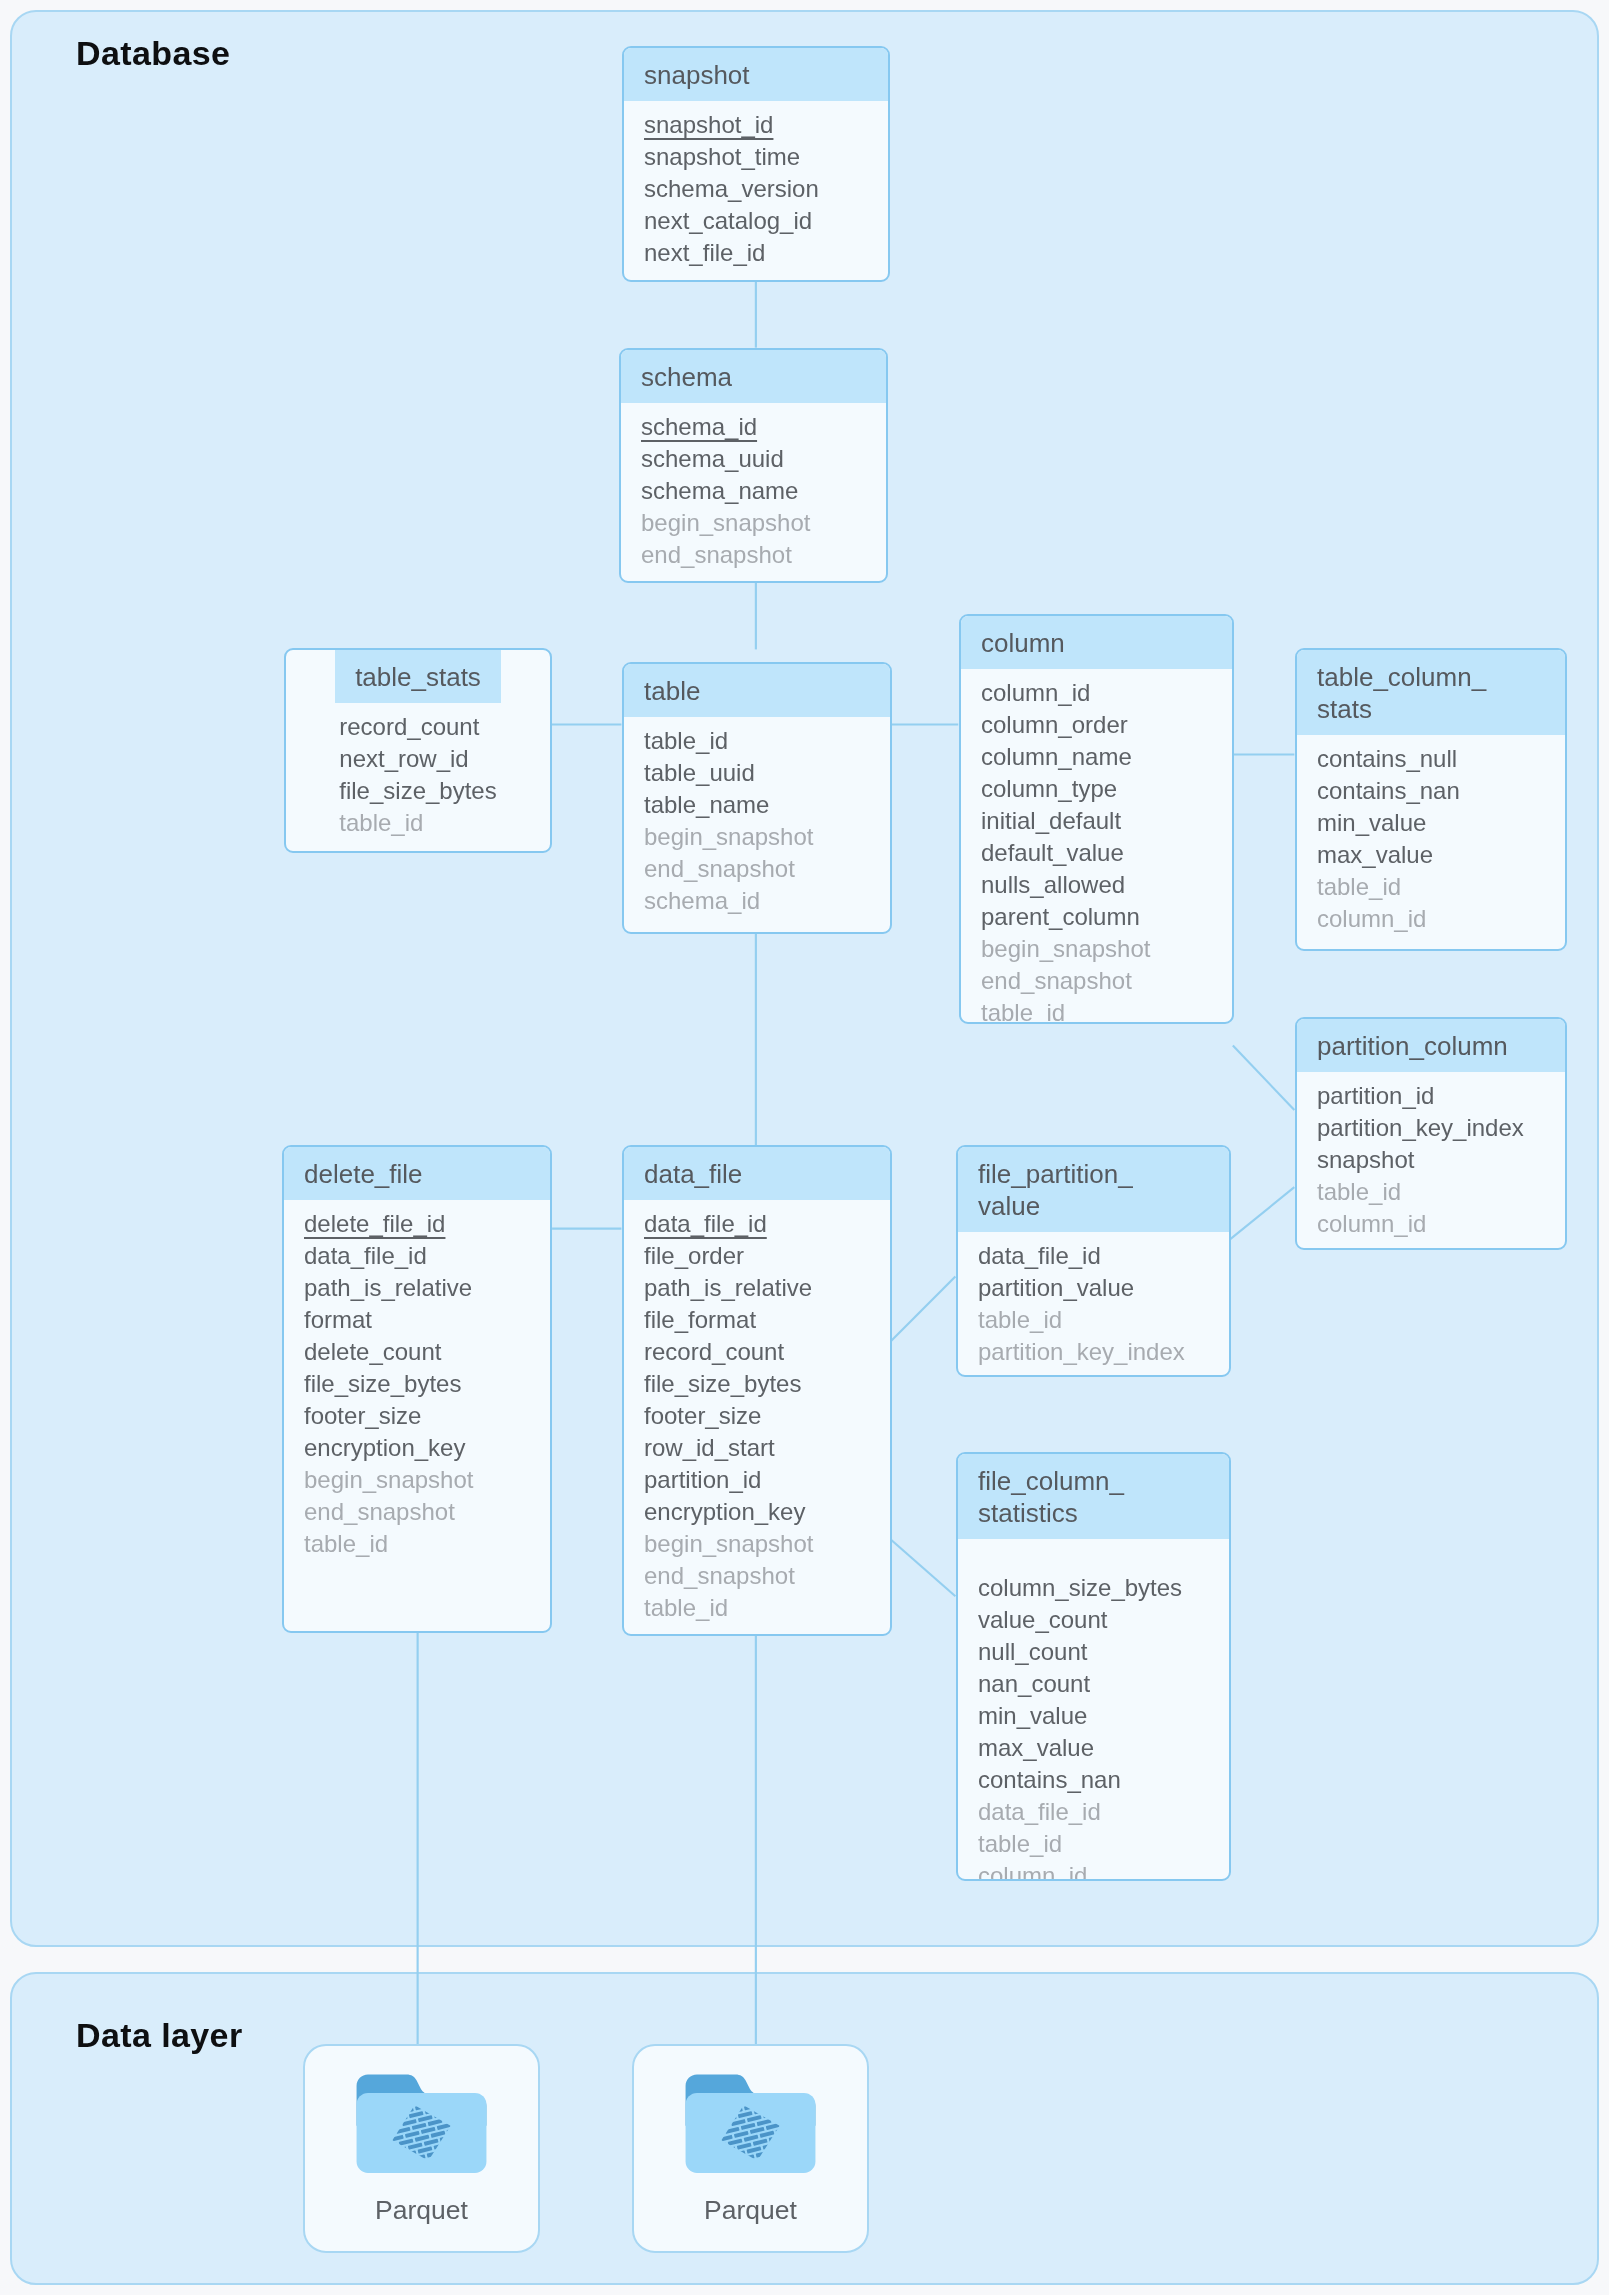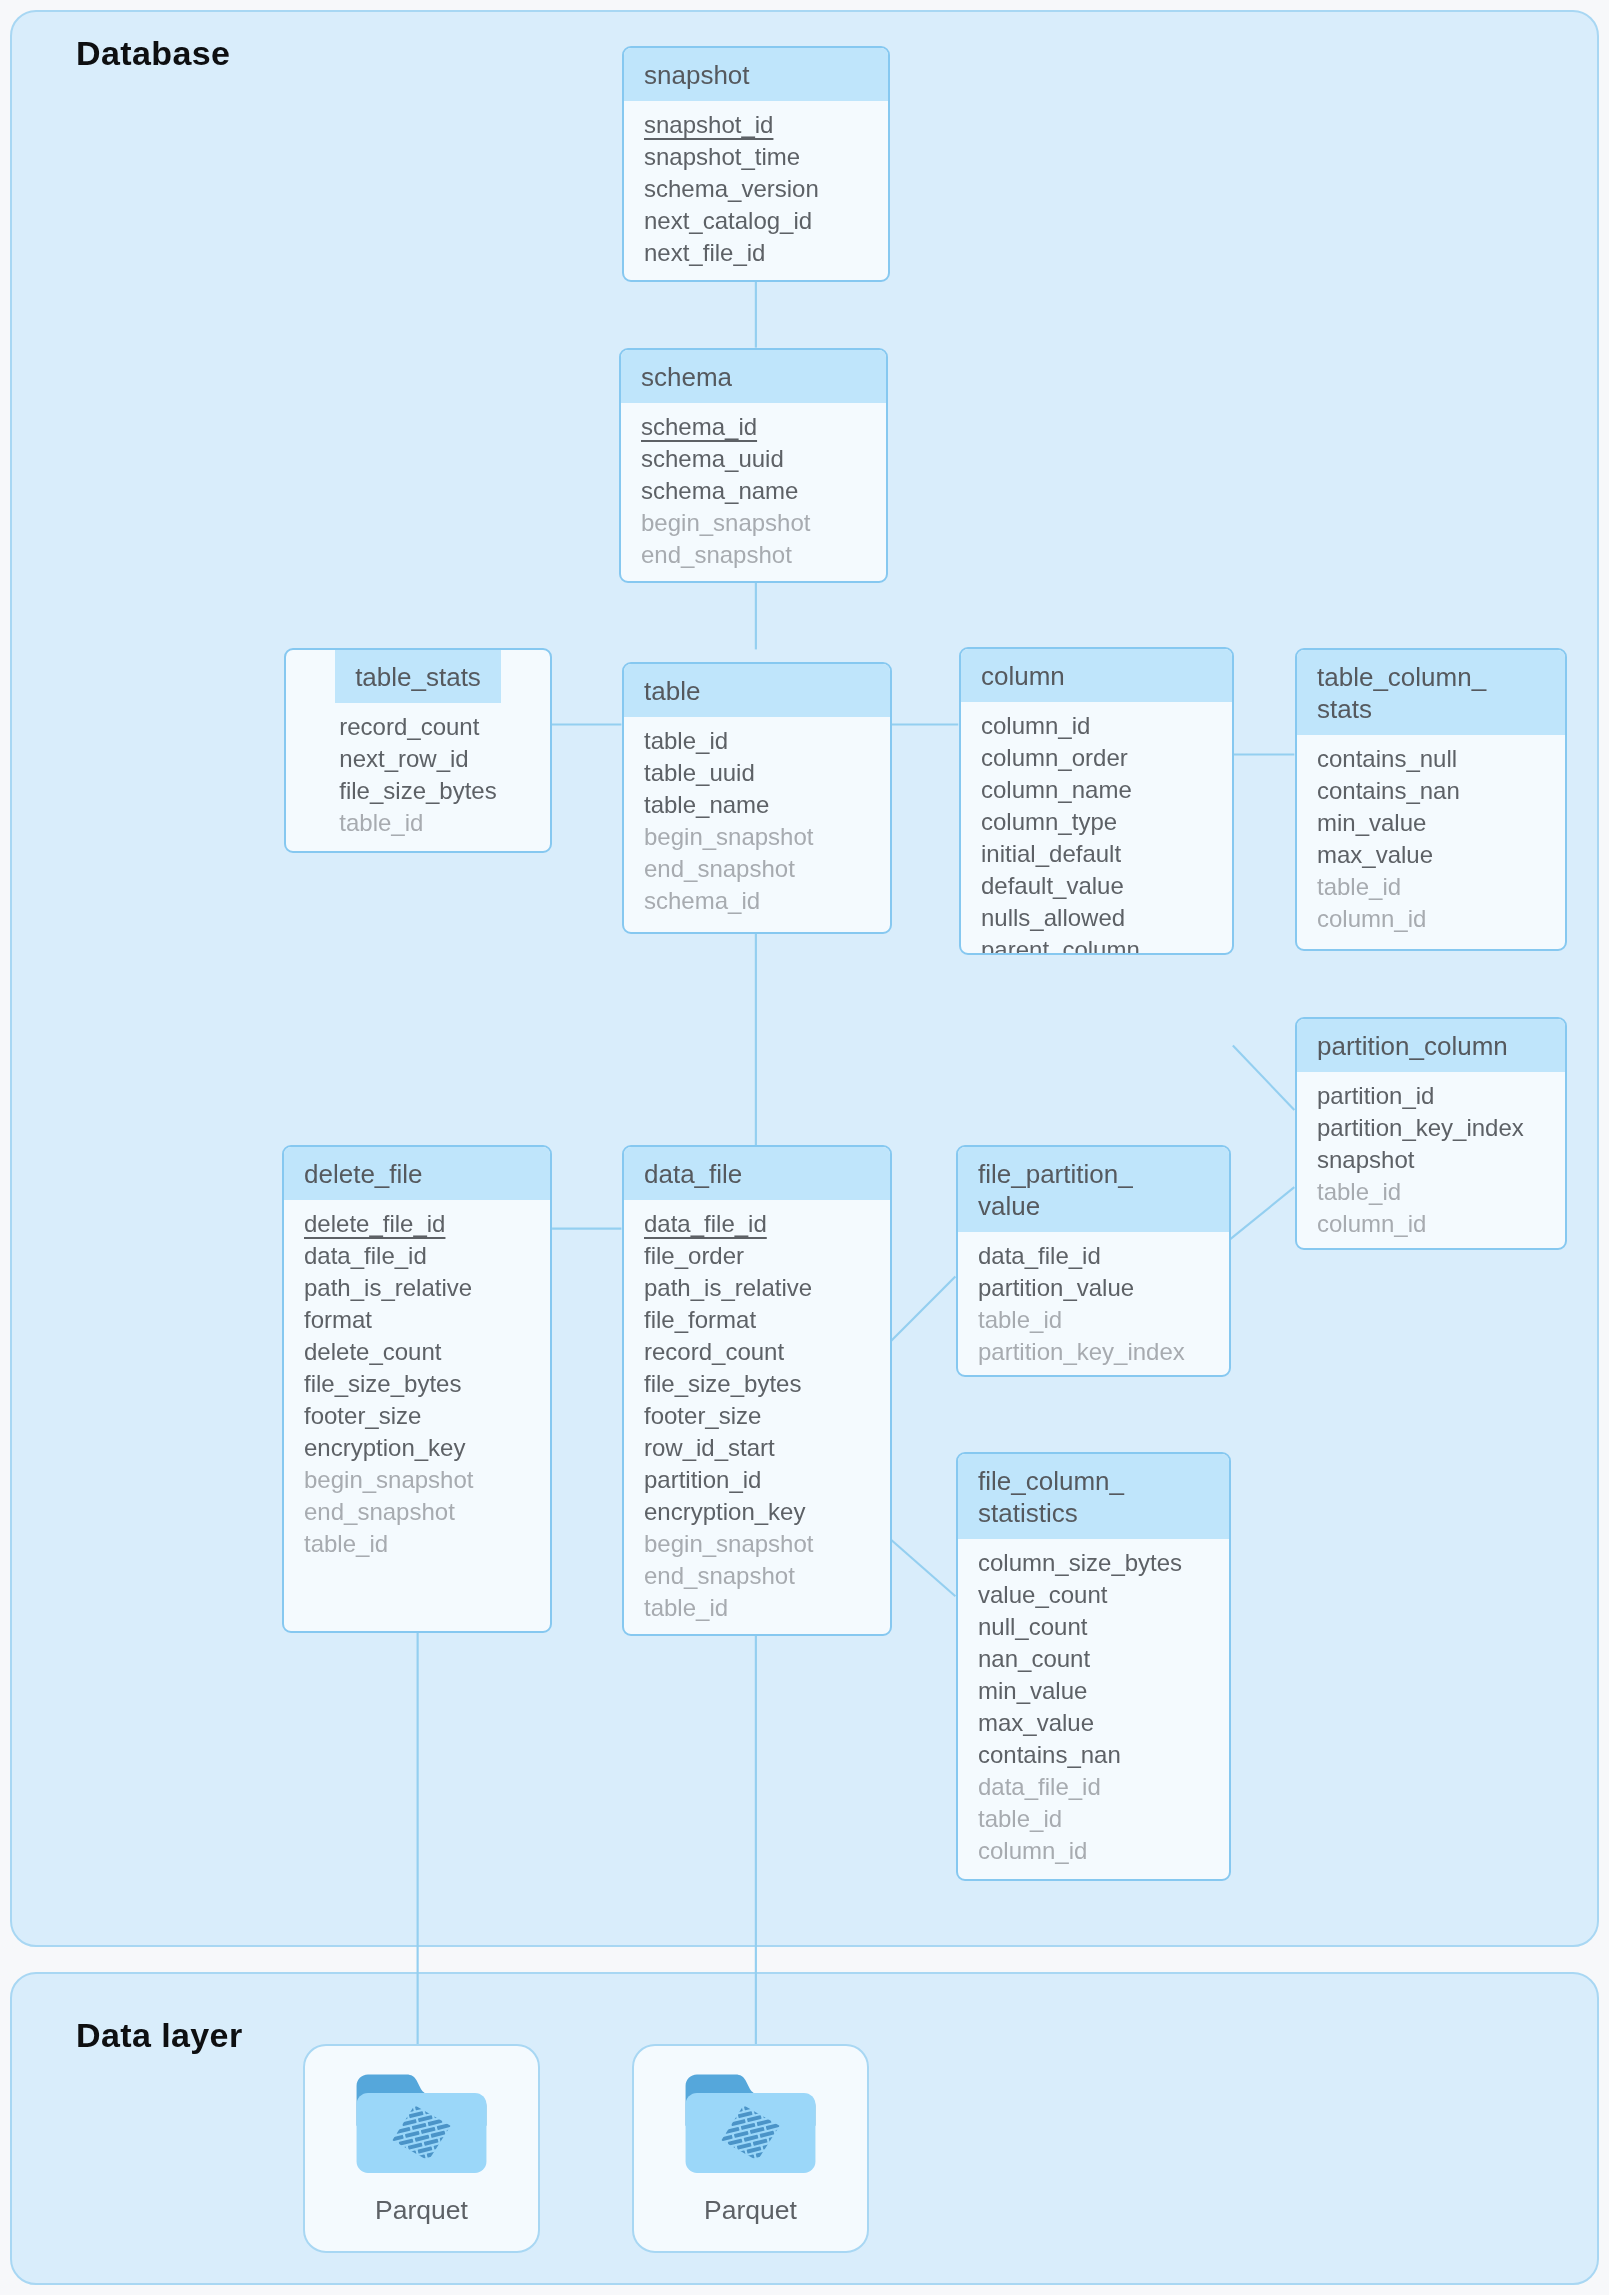--- a/index.html
+++ b/index.html
@@ -102,21 +102,21 @@
       </div>
       <div class="entity-body">
         <div class="field">table_id</div>
         <div class="field">table_uuid</div>
         <div class="field">table_name</div>
         <div class="field muted">begin_snapshot</div>
         <div class="field muted">end_snapshot</div>
         <div class="field muted">schema_id</div>
       </div>
     </div>
-    <div class="entity" style="left: 959px; top: 647px; width: 275px; height: 308px;">
+    <div class="entity" style="left: 959px; top: 614px; width: 275px; height: 410px;">
       <div class="entity-header">
         <div>column</div>
       </div>
       <div class="entity-body">
         <div class="field">column_id</div>
         <div class="field">column_order</div>
         <div class="field">column_name</div>
         <div class="field">column_type</div>
         <div class="field">initial_default</div>
         <div class="field">default_value</div>
@@ -196,21 +196,21 @@
         <div>file_partition_</div>
         <div>value</div>
       </div>
       <div class="entity-body">
         <div class="field">data_file_id</div>
         <div class="field">partition_value</div>
         <div class="field muted">table_id</div>
         <div class="field muted">partition_key_index</div>
       </div>
     </div>
-    <div class="entity" style="left: 956px; top: 1452px; width: 275px; height: 429px;">
+    <div class="entity" style="left: 956px; top: 1452px; width: 275px; height: 429px; gap: 25px;">
       <div class="entity-header">
         <div>file_column_</div>
         <div>statistics</div>
       </div>
       <div class="entity-body">
         <div class="field">column_size_bytes</div>
         <div class="field">value_count</div>
         <div class="field">null_count</div>
         <div class="field">nan_count</div>
         <div class="field">min_value</div>

